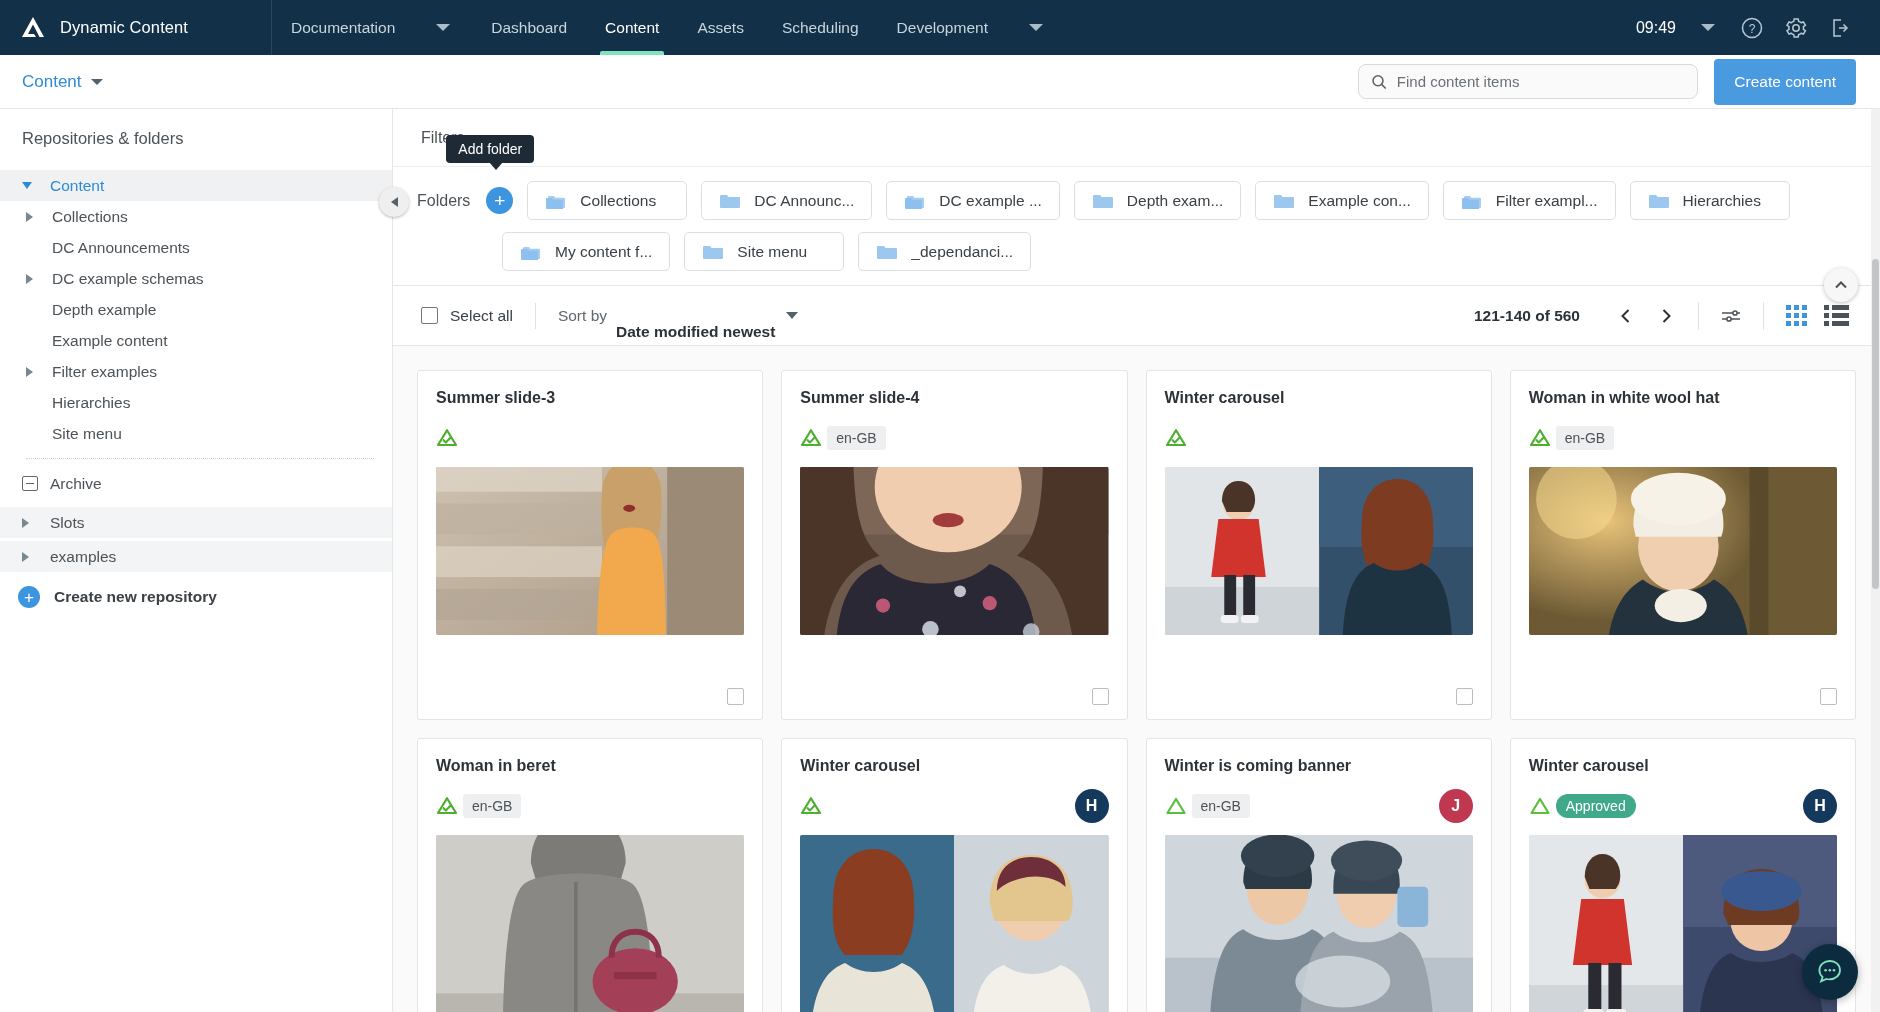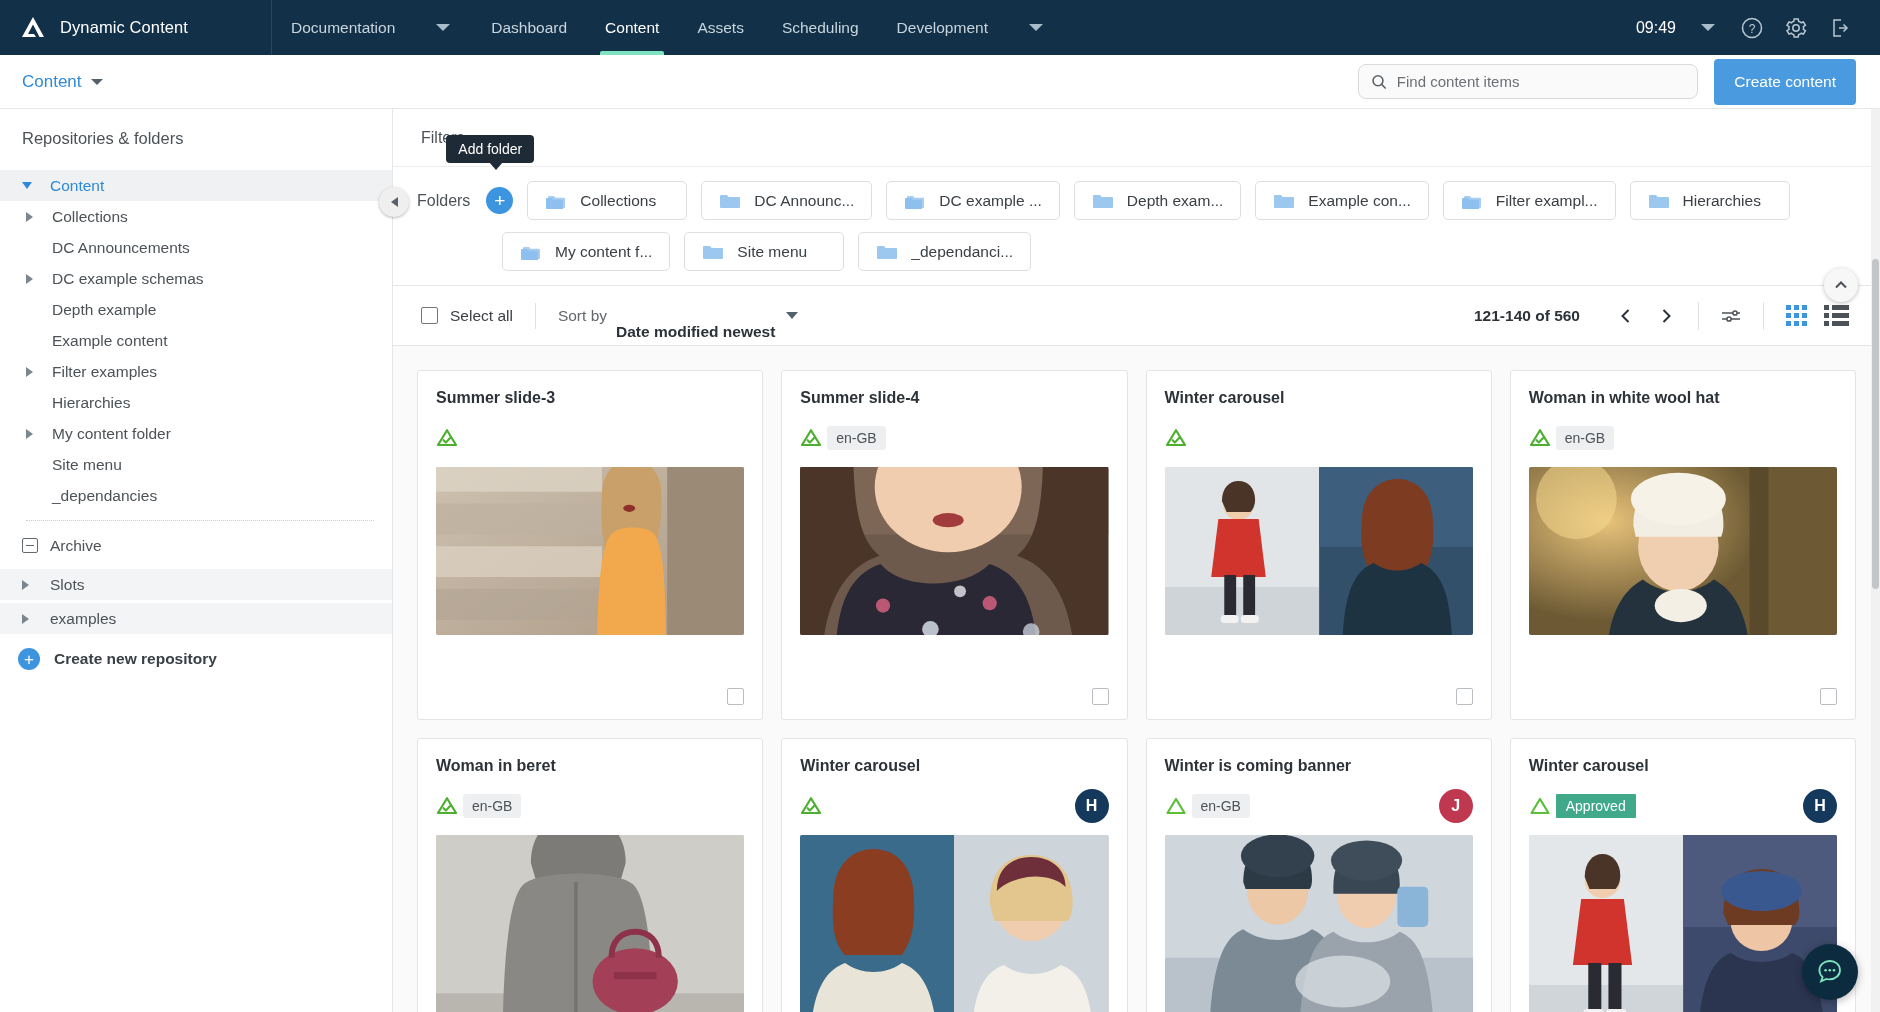--- a/index.html
+++ b/index.html
@@ -181,21 +181,21 @@
   .card {
     background: #fff; border: 1px solid #e2e4e6; border-radius: 3px; padding: 18px 18px 0 18px;
     display: flex; flex-direction: column; height: 350px; position: relative; cursor: pointer;
   }
   .card-title { font-size: 16px; color: #2c3238; font-weight: bold; margin-bottom: 16px; }
   .card-meta { display: flex; align-items: center; gap: 5px; height: 30px; }
   .locale-chip {
     background: #eeeff0; color: #4c5257; font-size: 14px; padding: 4px 9px; border-radius: 3px;
   }
   .status-chip {
-    background: #3fa98a; color: #ffffff; font-size: 14px; padding: 4px 10px; border-radius: 1px;
+    background: #3fa98a; color: #ffffff; font-size: 14px; padding: 4px 10px; border-radius: 12px;
   }
   .avatar {
     width: 34px; height: 34px; border-radius: 50%; color: #fff; font-size: 16px; font-weight: bold;
     display: flex; align-items: center; justify-content: center; margin-left: auto;
   }
   .thumb {
     margin-top: 14px; height: 168px; border-radius: 2px; overflow: hidden;
     background: #d9d9d9; position: relative;
   }
   .thumb.tall { height: 210px; }
@@ -340,32 +340,22 @@
       <span class="tw">
           <span class="chev-r"></span>
         </span>
       <span>Filter examples</span>
     </div>
     <div class="tree-row child">
       <span class="tw"></span>
       <span>Hierarchies</span>
     </div>
     <div class="tree-row child">
-      <span class="tw">
-          <span class="chev-r"></span>
-        </span>
-      <span>My content folder</span>
-    </div>
-    <div class="tree-row child">
       <span class="tw"></span>
       <span>Site menu</span>
-    </div>
-    <div class="tree-row child">
-      <span class="tw"></span>
-      <span>_dependancies</span>
     </div>
 
     <div class="tree-divider"></div>
 
     <div class="tree-row">
       <span class="tw">
           <span class="archive-box">
             <i></i>
           </span>
         </span>

